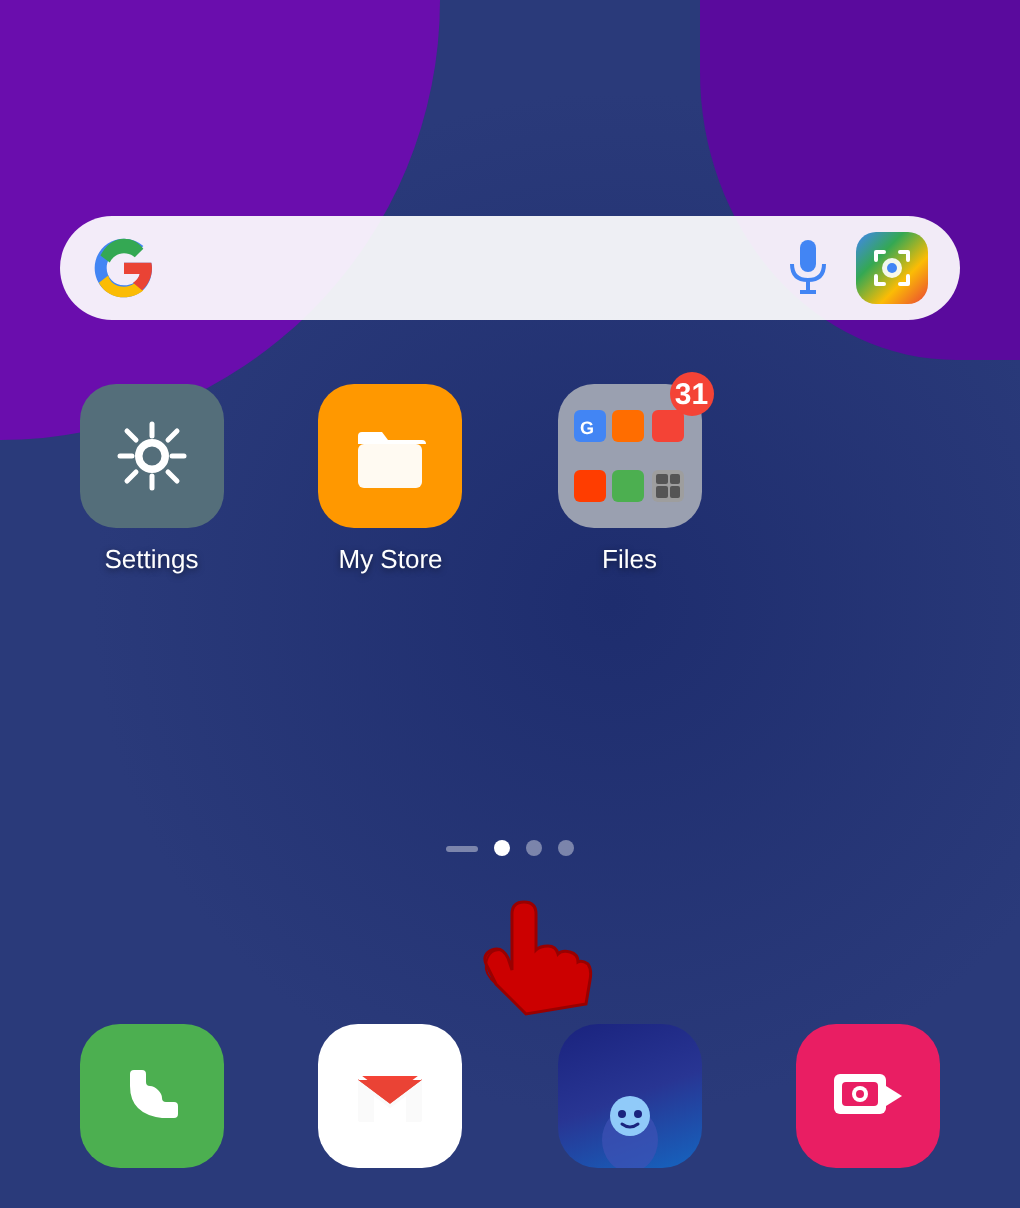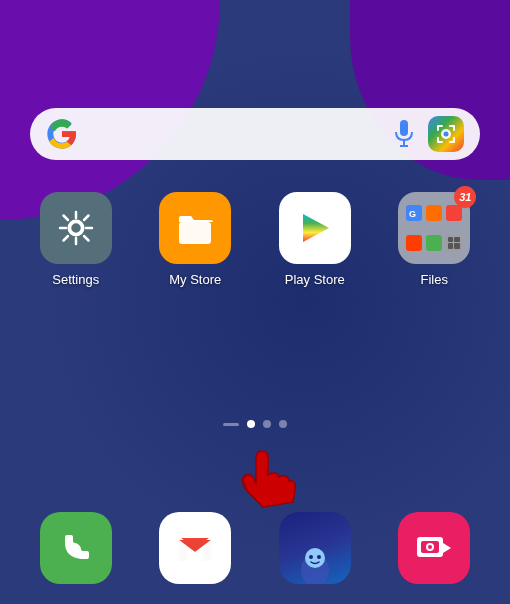--- a/index.html
+++ b/index.html
@@ -331,57 +331,41 @@
     <div class="app-item">
       <div class="app-icon icon-myfiles">
         <svg width="40" height="40" viewBox="0 0 40 40">
           <rect x="4" y="14" width="32" height="22" rx="3" fill="white" opacity="0.95"></rect>
           <path d="M4 14 L4 10 Q4 8 6 8 L16 8 L19 12 L36 12 Q38 12 38 14 Z" fill="white"></path>
         </svg>
       </div>
       <span class="app-label">My Store</span>
     </div>
 
-    <div class="app-item">
-      <div class="app-icon icon-playstore">
-        <svg width="44" height="44" viewBox="0 0 44 44">
-          <polygon points="10,8 36,22 10,36" fill="url(#playGrad)"></polygon>
-          <defs>
-            <linearGradient id="playGrad" x1="0" y1="0" x2="0" y2="1">
-              <stop offset="0%" stop-color="#00BCD4"></stop>
-              <stop offset="33%" stop-color="#4CAF50"></stop>
-              <stop offset="66%" stop-color="#FFEB3B"></stop>
-              <stop offset="100%" stop-color="#F44336"></stop>
-            </linearGradient>
-          </defs>
-        </svg>
-      </div>
-      <span class="app-label">Play Store</span>
-    </div>
 
     <div class="app-item">
       <div class="app-icon icon-google" style="position:relative; background:#9aa0b0; padding:8px; display:grid; grid-template-columns: repeat(3, 1fr); grid-template-rows: repeat(2, 1fr); gap: 3px;">
 
         <div style="background:#4285F4; border-radius:3px; width:16px; height:16px; display:flex; align-items:center; justify-content:center;">
           <svg width="10" height="10" viewBox="0 0 10 10">
               <text y="9" font-size="9" fill="white" font-family="Arial" font-weight="bold">G</text>
             </svg>
         </div>
         <div style="background:#FF6D00; border-radius:3px; width:16px; height:16px;"></div>
         <div style="background:#F44336; border-radius:3px; width:16px; height:16px;"></div>
 
         <div style="background:#FF3D00; border-radius:3px; width:16px; height:16px;"></div>
         <div style="background:#4CAF50; border-radius:3px; width:16px; height:16px;"></div>
         <div style="background:#9E9E9E; border-radius:3px; width:16px; height:16px; display:grid; grid-template-columns:1fr 1fr; grid-template-rows:1fr 1fr; gap:1px; padding:2px;">
           <div style="background:#555; border-radius:1px;"></div>
           <div style="background:#555; border-radius:1px;"></div>
           <div style="background:#555; border-radius:1px;"></div>
           <div style="background:#555; border-radius:1px;"></div>
         </div>
-        <div class="badge" style="position:absolute;top:-6px;right:-6px;background:#f44336;color:white;font-size:11px;font-weight:bold;width:22px;height:22px;border-radius:50%;display:flex;align-items:center;justify-content:center;font-style:italic;">31</div>
+        <div class="badge" style="position:absolute;top:-6px;right:-6px;background:#f44336;color:white;font-size:15px;font-weight:bold;width:22px;height:22px;border-radius:50%;display:flex;align-items:center;justify-content:center;">31</div>
       </div>
       <span class="app-label">Files</span>
     </div>
 
   </div>
 
   <div class="page-dots">
     <div class="dot-line" style="background:rgba(255,255,255,0.4);"></div>
     <div class="dot active"></div>
     <div class="dot"></div>

